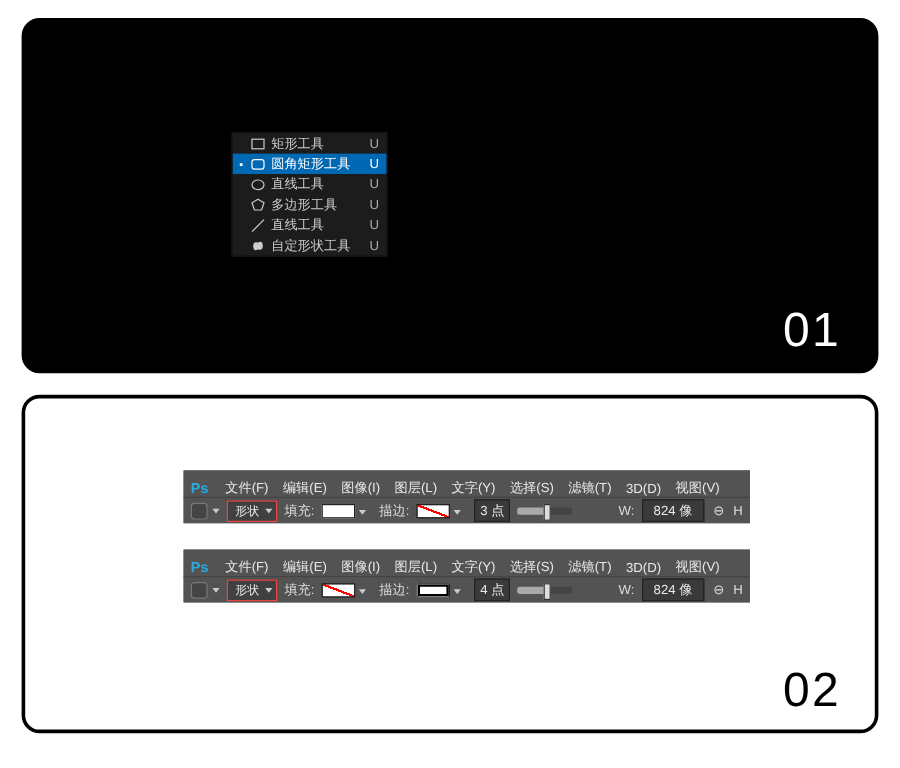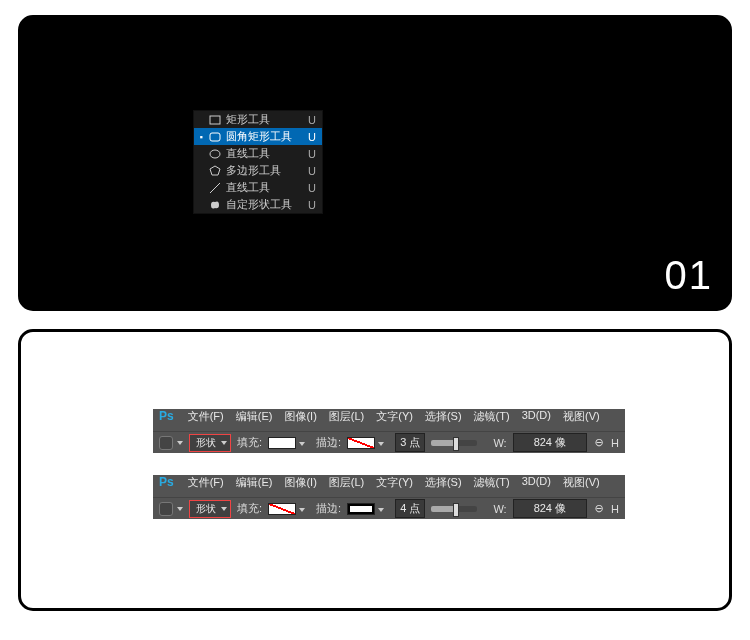--- a/index.html
+++ b/index.html
@@ -1,58 +1,58 @@
 <!DOCTYPE html>
 <html><head>
 <meta charset="utf-8">
 <style>
   * { box-sizing: border-box; margin: 0; padding: 0; }
   body { background: #fff; font-family: "Microsoft YaHei", "SimSun", sans-serif; padding: 15px 18px; }
   .panel { border: 3px solid #000; border-radius: 15px; margin-bottom: 18px; position: relative; overflow: hidden; }
   .panel-01 { background: #000; height: 296px; }
   .panel-02 { background: #fff; height: 282px; }
-  .big-num { position: absolute; right: 16px; bottom: 10px; font-size: 40px; font-weight: 300; letter-spacing: 2px; }
+  .big-num { position: absolute; right: 28px; bottom: 10px; font-size: 40px; font-weight: 300; letter-spacing: 2px; }
   .panel-01 .big-num { color: #fff; }
   .panel-02 .big-num { color: #000; }
 
   
   .flyout { position: absolute; left: 172px; top: 92px; background: #1c1c1c; border: 1px solid #111; width: 130px; font-size: 11px; color: #ccc; }
   .flyout-row { display: flex; align-items: center; height: 17px; padding: 0 4px; gap: 4px; }
   .flyout-row.sel { background: #0168b3; color: #fff; }
   .fly-ind { width: 6px; text-align: center; font-size: 9px; color: #fff; }
   .fly-ico { width: 14px; height: 14px; display: flex; align-items: center; justify-content: center; }
   .fly-label { flex: 1; }
   .fly-key { width: 12px; text-align: center; color: #aaa; }
   .flyout-row.sel .fly-key { color: #fff; }
 
   .caption { position: absolute; left: 320px; top: 140px; color: #fff; font-size: 19px; letter-spacing: 2px; }
   .caption .sub { margin-left: 16px; }
 
   
   .ps-wrap { position: absolute; left: 132px; top: 60px; width: 472px; }
   .ps-block { background: #535353; margin-bottom: 22px; font-size: 11px; color: #e8e8e8; }
-  .ps-menubar { display: flex; align-items: flex-start; height: 22px; gap: 12px; padding: 0 6px; background: #535353; margin-top: 17px; }
+  .ps-menubar { display: flex; align-items: flex-end; height: 22px; gap: 12px; padding: 0 6px; background: #535353; }
   .ps-logo { color: #29abe2; font-weight: bold; font-size: 12px; margin-right: 2px; }
   .ps-menu-item { cursor: default; white-space: nowrap; }
   .ps-optbar { display: flex; align-items: center; height: 22px; background: #535353; border-top: 1px solid #444; padding: 0 6px; gap: 6px; }
   .opt-tool { width: 14px; height: 14px; border: 1px solid #777; border-radius: 3px; background: #444; }
   .opt-chev { width: 0; height: 0; border-left: 3px solid transparent; border-right: 3px solid transparent; border-top: 4px solid #ccc; margin-left: -2px; }
   .opt-drop { background: #404040; border: 1px solid #ef4444; padding: 1px 14px 1px 6px; position: relative; font-size: 10px; }
   .opt-drop::after { content: ""; position: absolute; right: 3px; top: 6px; border-left: 3px solid transparent; border-right: 3px solid transparent; border-top: 4px solid #ccc; }
   .opt-label { color: #ddd; }
   .swatch { width: 28px; height: 12px; border: 1px solid #222; position: relative; }
   .swatch::after { content: ""; position: absolute; right: -10px; top: 4px; border-left: 3px solid transparent; border-right: 3px solid transparent; border-top: 4px solid #ccc; }
   .sw-white { background: #fff; }
   .sw-none { background: linear-gradient(to top right, #fff 0%, #fff 45%, #f00 45%, #f00 55%, #fff 55%, #fff 100%); }
   .sw-outline-b { background: #fff; box-shadow: inset 0 0 0 2px #000; }
   .opt-num { background: #3a3a3a; border: 1px solid #222; padding: 1px 4px; min-width: 26px; text-align: right; font-size: 11px; }
   .opt-slider { width: 46px; height: 6px; background: linear-gradient(90deg, #aaa 50%, #444 50%); border-radius: 2px; position: relative; }
   .opt-slider::before { content: ""; position: absolute; left: 22px; top: -3px; width: 4px; height: 12px; background: #ddd; border: 1px solid #333; }
   .opt-wlabel { color: #ddd; }
-  .opt-wval { background: #3a3a3a; border: 1px solid #222; padding: 1px 20px; font-size: 11px; }
+  .opt-wval { background: #3a3a3a; border: 1px solid #222; padding: 1px 9px; font-size: 11px; }
   .link-ico { width: 12px; height: 12px; display: flex; align-items: center; justify-content: center; color: #ddd; font-size: 11px; }
   .gap-flex { flex: 1; }
 </style>
 </head>
 <body>
 
 <div class="panel panel-01">
 
   <div class="flyout">
     <div class="flyout-row">
@@ -184,13 +184,14 @@
         <span class="opt-slider"></span>
         <span class="gap-flex"></span>
         <span class="opt-wlabel">W:</span>
         <span class="opt-wval">824 像</span>
         <span class="link-ico">⊖</span>
         <span class="opt-wlabel">H</span>
       </div>
     </div>
 
   </div>
+  <div class="big-num">02</div>
 </div>
 
 </body></html>

